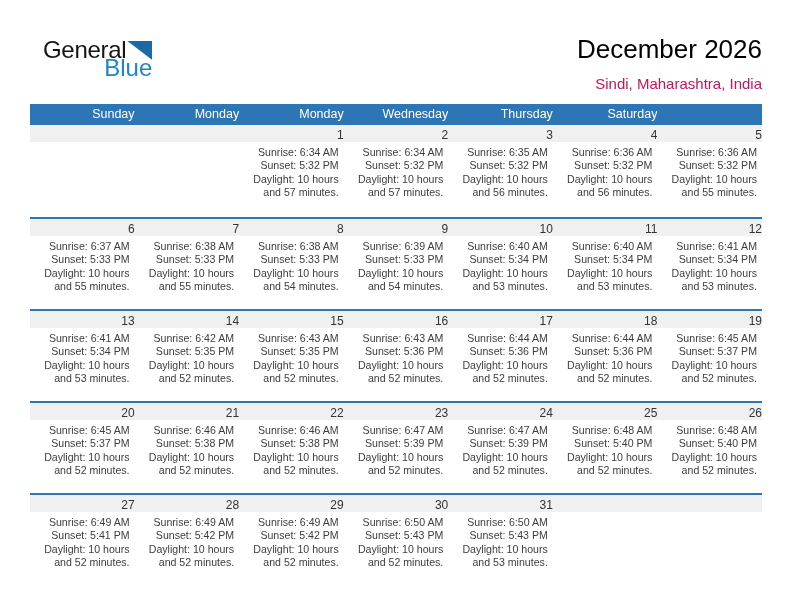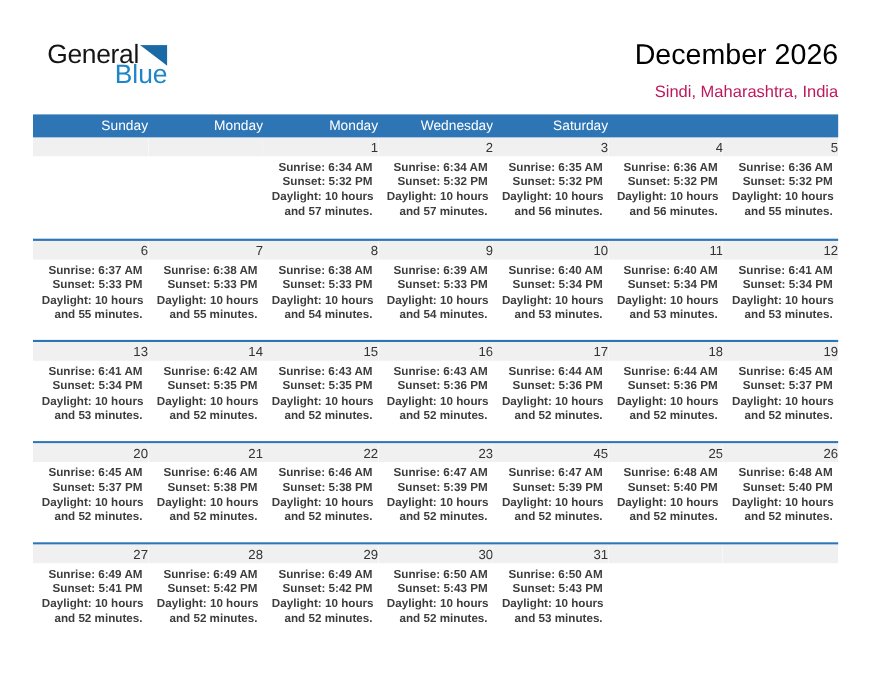--- a/index.html
+++ b/index.html
@@ -26,21 +26,21 @@
   .weekday-header{display:grid;grid-template-columns:repeat(7,1fr);
     background:#2E75B5;height:21px;line-height:21px;}
   .weekday{color:#ffffff;font-size:12.5px;padding-left:8px;
     white-space:nowrap;overflow:hidden;}
   .week-row{display:grid;grid-template-columns:repeat(7,1fr);
     height:92px;border-top:2px solid #2E75B5;box-sizing:border-box;}
   .week-row:first-of-type{border-top:none;}
   .day-cell{overflow:hidden;}
   .day-strip{height:17px;background:#F0F0F0;line-height:17px;}
   .day-number{padding-left:8px;font-size:12px;color:#333333;}
-  .day-body{padding:4px 5px 0 8px;font-size:10.6px;line-height:13.4px;color:#3d3d3d;font-weight:bold;}
+  .day-body{padding:4px 5px 0 8px;font-size:10.6px;line-height:13.4px;color:#3d3d3d;}
   .day-line{white-space:nowrap;}
 </style>
 </head>
 <body>
 
 <div class="logo">
   <div class="logo-top">
     <span class="logo-general">General</span>
     <span class="logo-triangle"></span>
   </div>
@@ -51,20 +51,21 @@
   <div class="page-title">December 2026</div>
   <div class="page-subtitle">Sindi, Maharashtra, India</div>
 </div>
 
 <div class="calendar">
   <div class="weekday-header">
     <div class="weekday">Sunday</div>
     <div class="weekday">Monday</div>
     <div class="weekday">Monday</div>
     <div class="weekday">Wednesday</div>
+    <div class="weekday">Thursday</div>
     <div class="weekday">Saturday</div>
   </div>
   <div id="calendar-body">
       <div class="week-row">
         <div class="day-cell">
           <div class="day-strip"></div>
           <div class="day-body"></div>
         </div>
         <div class="day-cell">
           <div class="day-strip"></div>
@@ -277,21 +278,21 @@
         <div class="day-cell">
           <div class="day-strip"><span class="day-number">23</span></div>
           <div class="day-body">
             <div class="day-line">Sunrise: 6:47 AM</div>
             <div class="day-line">Sunset: 5:39 PM</div>
             <div class="day-line">Daylight: 10 hours</div>
             <div class="day-line">and 52 minutes.</div>
           </div>
         </div>
         <div class="day-cell">
-          <div class="day-strip"><span class="day-number">45</span></div>
+          <div class="day-strip"><span class="day-number">24</span></div>
           <div class="day-body">
             <div class="day-line">Sunrise: 6:47 AM</div>
             <div class="day-line">Sunset: 5:39 PM</div>
             <div class="day-line">Daylight: 10 hours</div>
             <div class="day-line">and 52 minutes.</div>
           </div>
         </div>
         <div class="day-cell">
           <div class="day-strip"><span class="day-number">25</span></div>
           <div class="day-body">

